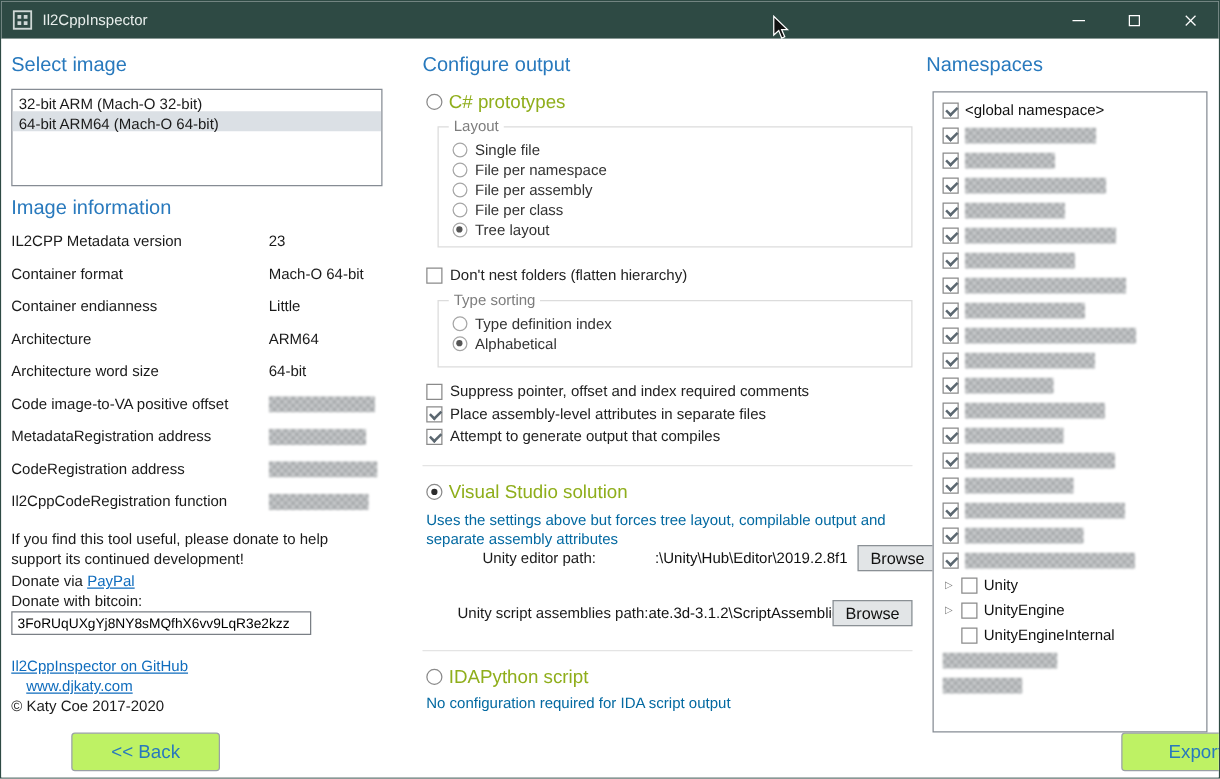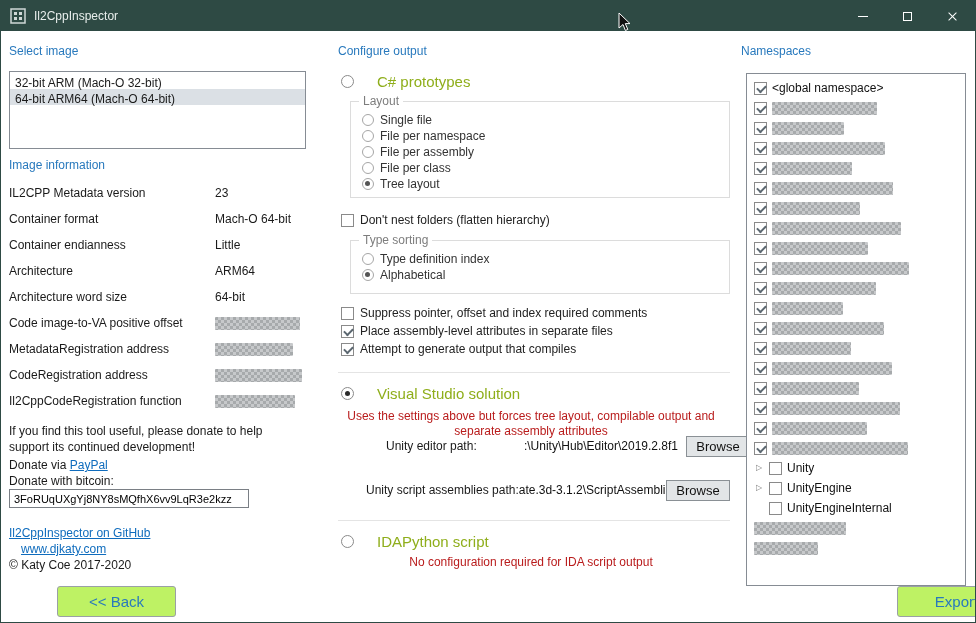--- a/index.html
+++ b/index.html
@@ -23,21 +23,21 @@
   .max-glyph{width:9px;height:9px;border:1px solid #fff;display:block;}
   .close-glyph{position:relative;width:11px;height:11px;display:block;}
   .close-glyph::before,.close-glyph::after{content:"";position:absolute;left:5px;top:0;width:1px;height:11px;background:#fff;}
   .close-glyph::before{transform:rotate(45deg);}
   .close-glyph::after{transform:rotate(-45deg);}
 
   .cursor{position:absolute;left:617px;top:11px;z-index:20;}
 
   
   .bodyarea{position:absolute;top:30px;left:0;right:0;bottom:0;background:#fff;}
-  .heading{position:absolute;font-size:12px;color:var(--blue);white-space:nowrap;}
+  .heading{position:absolute;font-size:16px;color:var(--blue);white-space:nowrap;}
   .h-select{left:8px;top:13px;}
   .h-info{left:8px;top:127px;}
   .h-config{left:337px;top:13px;}
   .h-ns{left:740px;top:13px;}
 
   
   .listbox{position:absolute;border:1px solid #868c94;background:#fff;overflow:hidden;}
   .image-listbox{left:8px;top:40px;width:297px;height:78px;padding-top:1px;}
   .lb-item{height:16px;line-height:20px;padding:0 5px;white-space:nowrap;}
   .lb-item.selected{background:#dbe0e5;}
@@ -70,42 +70,42 @@
   
   .radio{width:13px;height:13px;border:1px solid #8a8a8a;border-radius:50%;background:#fff;position:relative;flex:none;display:inline-block;}
   .radio.checked::after{content:"";position:absolute;left:3px;top:3px;width:5px;height:5px;border-radius:50%;background:#2b2b2b;}
   .radio.small{width:12px;height:12px;border-color:#a6a6a6;}
   .radio.small.checked::after{left:2px;top:2px;background:#555;}
 
   .checkbox{width:13px;height:13px;border:1px solid #8a8a8a;background:#fff;position:relative;flex:none;display:inline-block;}
   .checkbox.checked::after{content:"";position:absolute;left:2px;top:2px;width:7px;height:4px;
     border-left:2px solid #5b6770;border-bottom:2px solid #5b6770;transform:rotate(-45deg);}
 
-  .section-radio{position:absolute;display:flex;align-items:center;gap:23px;height:20px;cursor:pointer;}
+  .section-radio{position:absolute;display:flex;align-items:center;gap:5px;height:20px;cursor:pointer;}
   .section-label{font-size:15px;color:var(--green);white-space:nowrap;}
   .csharp-row{left:340px;top:40px;}
   .vs-row{left:340px;top:352px;}
   .ida-row{left:340px;top:500px;}
 
   .groupbox{position:absolute;border:1px solid #dcdcdc;}
   .layout-group{left:349px;top:70px;width:380px;height:97px;}
   .type-group{left:349px;top:209px;width:380px;height:54px;}
   .group-label{position:absolute;top:-8px;left:8px;background:#fff;padding:0 4px;color:#7d7d7d;font-size:12px;line-height:14px;}
   .group-options{position:absolute;left:11px;top:10px;right:4px;display:flex;flex-direction:column;}
   .opt-row{display:flex;align-items:center;gap:6px;height:16px;white-space:nowrap;color:#333;}
   .cb-row{color:#222;}
   .flatten-row{position:absolute;left:340px;top:181px;height:16px;}
   .cb-stack{position:absolute;left:340px;top:273px;display:flex;flex-direction:column;}
   .cb-stack .opt-row{height:18px;}
 
   .divider{position:absolute;left:337px;width:392px;height:1px;background:#e4e4e4;}
   .divider1{top:341px;}
   .divider2{top:489px;}
 
-  .desc{position:absolute;line-height:15px;color:#b91c1c;text-align:center;}
+  .desc{position:absolute;line-height:15px;color:#0369a1;}
   .vs-desc{left:340px;top:378px;width:380px;}
   .ida-desc{left:340px;top:524px;width:380px;}
 
   .path-row{position:absolute;left:365px;width:364px;height:22px;display:flex;align-items:center;}
   .editor-row{top:404px;margin-left:20px;}
   .script-row{top:448px;}
   .path-label{flex:none;white-space:nowrap;}
   .path-value{flex:1;text-align:right;padding-right:8px;white-space:nowrap;overflow:hidden;color:#111;}
   .browse-btn{flex:none;width:64px;height:21px;background:#e2e5e7;border:1px solid #8a9095;
     font-family:"Liberation Sans",sans-serif;font-size:13px;color:#111;display:flex;align-items:center;justify-content:center;cursor:pointer;}

